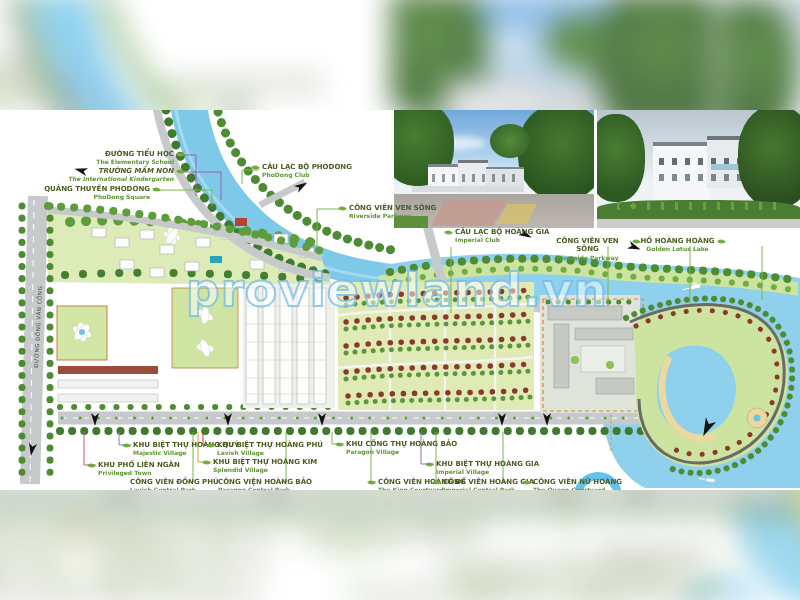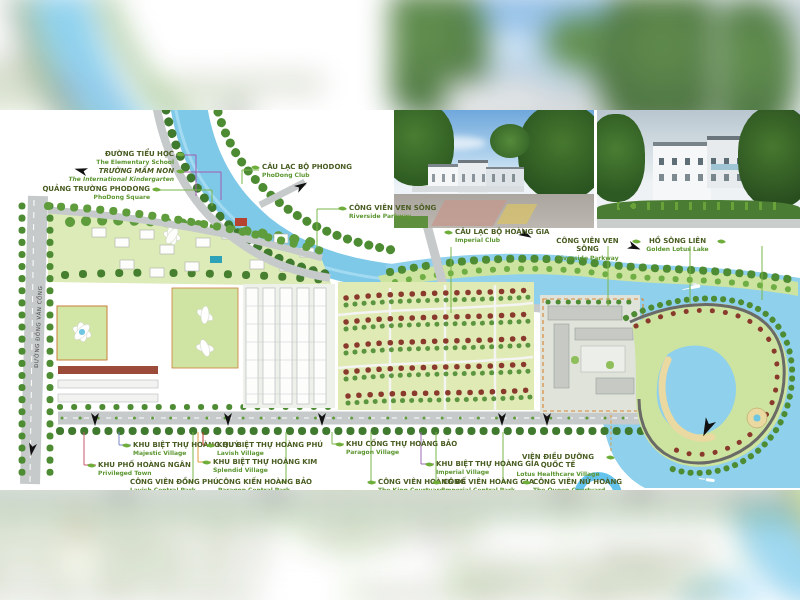--- a/index.html
+++ b/index.html
@@ -633,33 +633,34 @@
         <div style="left:58px;top:28px;width:38px;height:6px;background:#9fc4d4;"></div>
       </div>
       <div style="left:-10px;top:4px;width:58px;height:88px;background:radial-gradient(circle at 50% 40%,#4a7d33,#2d5a22 72%);border-radius:45%;"></div>
       <div style="right:-14px;top:-4px;width:76px;height:102px;background:radial-gradient(circle at 45% 40%,#47782f,#294f1f 74%);border-radius:45%;"></div>
       <div style="left:0;bottom:8px;width:100%;height:20px;background:#4a7d33;border-radius:40% 40% 0 0;">
         <div style="left:10%;top:2px;width:80%;height:8px;background:repeating-radial-gradient(circle at 10% 50%,#6aa23a 0 3px,transparent 3px 14px);"></div>
       </div>
       <div style="left:0;bottom:0;width:100%;height:9px;background:#c9cdcb;"></div>
     </div>
 
+    <div class="wm">proviewland.vn</div>
 
     <div class="lbl ra" style="left:84px;top:40px;width:90px;">
       <span class="vn">ĐƯỜNG TIỂU HỌC</span>
       <span class="en">The Elementary School</span>
       <i class="leaf r"></i>
     </div>
     <div class="lbl ra" style="left:64px;top:57px;width:110px;font-style:italic;">
       <span class="vn">TRƯỜNG MẦM NON</span>
       <span class="en">The International Kindergarten</span>
       <i class="leaf r"></i>
     </div>
     <div class="lbl ra" style="left:40px;top:75px;width:110px;">
-      <span class="vn">QUẢNG TRƯỜNG PHODONG</span>
+      <span class="vn">QUẢNG THUYỀN PHODONG</span>
       <span class="en">PhoDong Square</span>
       <i class="leaf r"></i>
     </div>
     <div class="lbl" style="left:262px;top:53px;width:110px;">
       <span class="vn">CÂU LẠC BỘ PHODONG</span>
       <span class="en">PhoDong Club</span>
       <i class="leaf l"></i>
     </div>
     <div class="lbl" style="left:349px;top:94px;width:110px;">
       <span class="vn">CÔNG VIÊN VEN SÔNG</span>
@@ -670,50 +671,50 @@
       <span class="vn">CÂU LẠC BỘ HOÀNG GIA</span>
       <span class="en">Imperial Club</span>
       <i class="leaf l"></i>
     </div>
     <div class="lbl ctr" style="left:545px;top:127px;width:85px;">
       <span class="vn">CÔNG VIÊN VEN SÔNG</span>
       <span class="en">Riverside Parkway</span>
       <i class="leaf r"></i>
     </div>
     <div class="lbl ctr" style="left:640px;top:127px;width:75px;">
-      <span class="vn">HỒ SÔNG LIÊN</span>
+      <span class="vn">HỒ HOÀNG HOÀNG</span>
       <span class="en">Golden Lotus Lake</span>
       <i class="leaf r"></i>
     </div>
     <div class="lbl" style="left:133px;top:331px;width:115px;">
       <span class="vn">KHU BIỆT THỰ HOÀNG QUÝ</span>
       <span class="en">Majestic Village</span>
       <i class="leaf l"></i>
     </div>
     <div class="lbl" style="left:98px;top:351px;width:115px;">
-      <span class="vn">KHU PHỐ HOÀNG NGÂN</span>
+      <span class="vn">KHU PHỐ LIÊN NGÂN</span>
       <span class="en">Privileged Town</span>
       <i class="leaf l"></i>
     </div>
     <div class="lbl" style="left:217px;top:331px;width:115px;">
       <span class="vn">KHU BIỆT THỰ HOÀNG PHÚ</span>
       <span class="en">Lavish Village</span>
       <i class="leaf l"></i>
     </div>
     <div class="lbl" style="left:213px;top:348px;width:115px;">
       <span class="vn">KHU BIỆT THỰ HOÀNG KIM</span>
       <span class="en">Splendid Village</span>
       <i class="leaf l"></i>
     </div>
     <div class="lbl" style="left:130px;top:368px;width:110px;">
       <span class="vn">CÔNG VIÊN ĐỒNG PHÚ</span>
       <span class="en">Lavish Central Park</span>
     </div>
     <div class="lbl" style="left:218px;top:368px;width:110px;">
-      <span class="vn">CÔNG KIẾN HOÀNG BẢO</span>
+      <span class="vn">CÔNG VIỆN HOÀNG BẢO</span>
       <span class="en">Paragon Central Park</span>
     </div>
     <div class="lbl" style="left:346px;top:330px;width:115px;">
       <span class="vn">KHU CỐNG THỰ HOÀNG BẢO</span>
       <span class="en">Paragon Village</span>
       <i class="leaf l"></i>
     </div>
     <div class="lbl" style="left:436px;top:350px;width:115px;">
       <span class="vn">KHU BIỆT THỰ HOÀNG GIA</span>
       <span class="en">Imperial Village</span>
@@ -727,20 +728,15 @@
     <div class="lbl" style="left:443px;top:368px;width:105px;">
       <span class="vn">CÔNG VIÊN HOÀNG GIA</span>
       <span class="en">Imperial Central Park</span>
       <i class="leaf l"></i>
     </div>
     <div class="lbl" style="left:510px;top:368px;width:105px;margin-left:23px;">
       <span class="vn">CÔNG VIÊN NỮ HOÀNG</span>
       <span class="en">The Queen Courtyard</span>
       <i class="leaf l"></i>
     </div>
-    <div class="lbl ctr" style="left:512px;top:343px;width:92px;">
-      <span class="vn">VIỆN ĐIỀU DƯỠNG QUỐC TẾ</span>
-      <span class="en">Lotus Healthcare Village</span>
-      <i class="leaf r"></i>
-    </div>
 
   </div>
 </div>
 
 </body></html>

